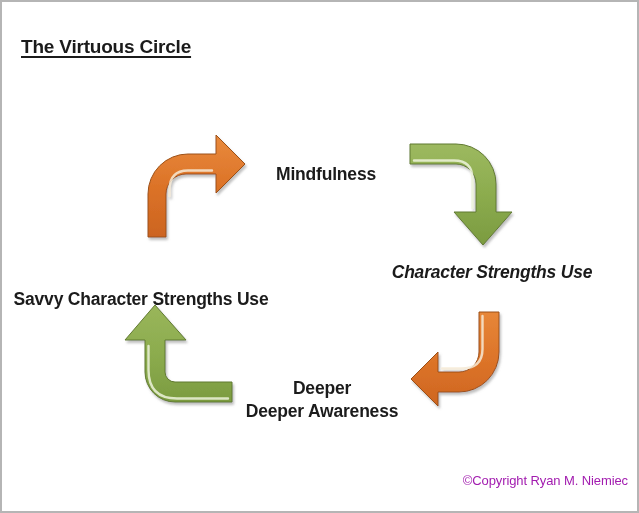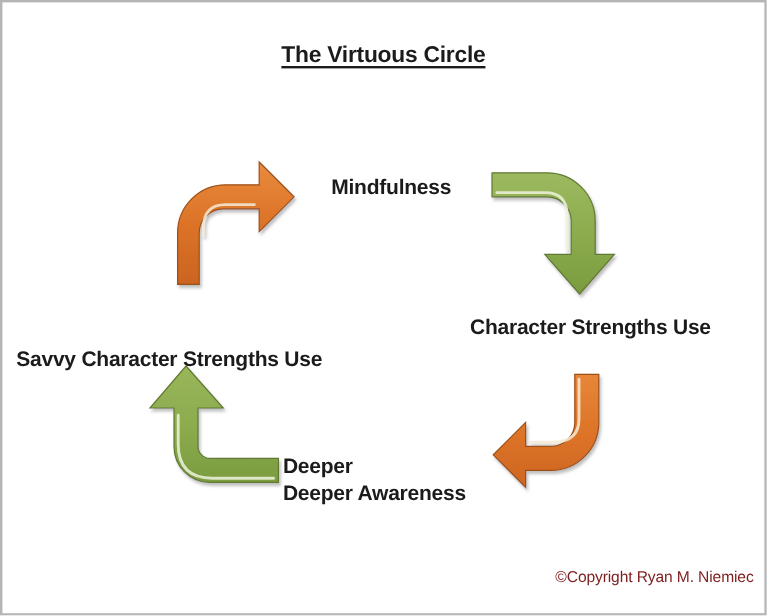--- a/index.html
+++ b/index.html
@@ -8,41 +8,42 @@
     width:639px;height:513px;
     box-sizing:border-box;
     background:#ffffff;
     border:2px solid #b5b5b5;
     font-family:"Liberation Sans",sans-serif;
     color:#1b1b1b;
     overflow:hidden;
   }
   .title{
     position:absolute;top:34px;left:0;right:0;
-    text-align:center;
+    text-align:left;
     font-size:19px;font-weight:bold;
     text-decoration:underline;
     text-underline-offset:3px;
     text-decoration-thickness:2px;
     letter-spacing:-0.2px;
+    padding-left:19px;
   }
   .node{
     position:absolute;
     font-size:17.5px;font-weight:bold;
     letter-spacing:-0.2px;
     white-space:nowrap;
     transform:translateX(-50%);
   }
-  .node-top{left:324px;top:144px;text-align:right;}
-  .node-right{left:490px;top:260px;}
+  .node-top{left:324px;top:162px;text-align:right;}
+  .node-right{left:490px;top:260px;font-style:italic;}
   .node-left{left:139px;top:259px;margin-top:28px;}
-  .node-bottom{left:310px;top:375px;line-height:23px;transform:translateX(-50%);}
+  .node-bottom{left:320px;top:375px;text-align:center;line-height:23px;transform:translateX(-50%);}
   .copyright{
     position:absolute;right:9px;top:471px;
-    font-size:13px;font-weight:normal;color:#7f1d1d;
+    font-size:13px;font-weight:normal;color:#a21caf;
     letter-spacing:-0.1px;
   }
   svg.arrows{position:absolute;top:0;left:0;}
 </style>
 </head>
 <body>
 
 <div id="canvas">
 
   <div class="title">The Virtuous Circle</div>

